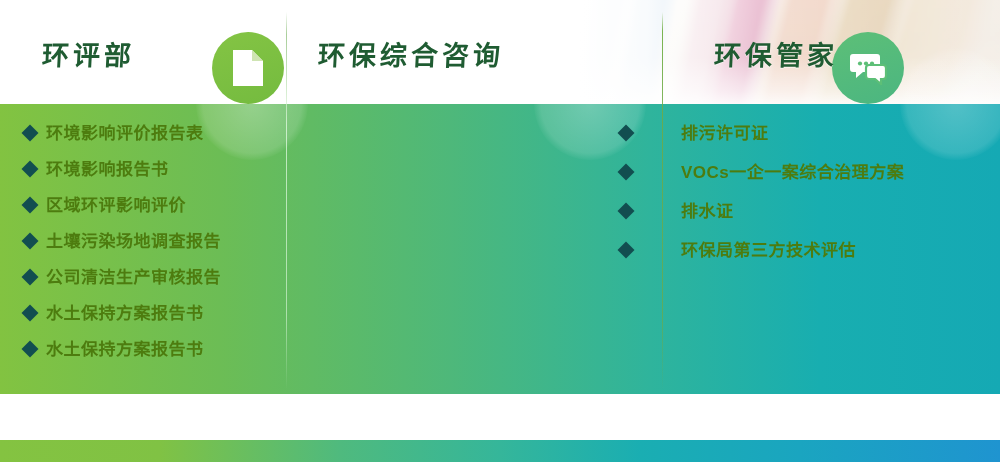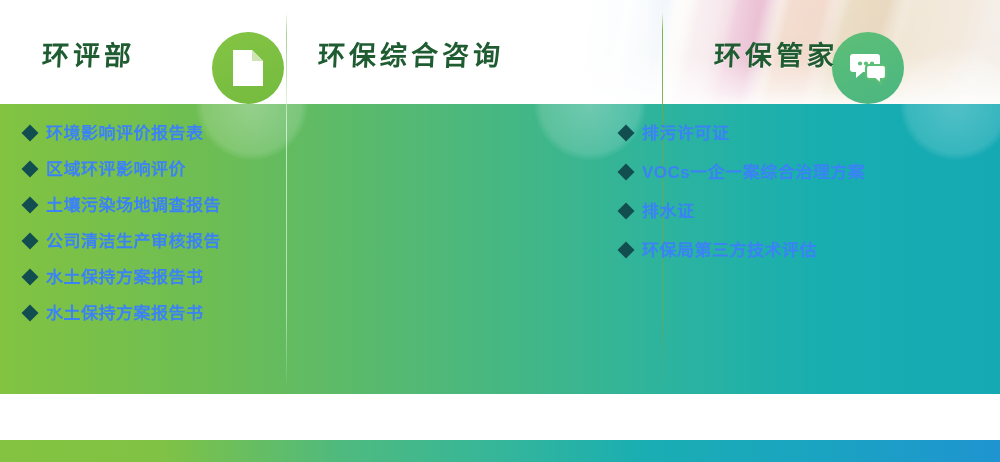--- a/index.html
+++ b/index.html
@@ -166,29 +166,29 @@
     margin: 0;
     padding: 0;
     list-style: none;
   }
   .col1 .list { left: 24px; width: 262px; }
   .col2 .list { left: 334px; width: 330px; }
 
   .list li {
     display: flex;
     align-items: flex-start;
-    color: #3b82f6;
+    color: #4d7c0f;
     font-family: "Liberation Sans", "DejaVu Sans", sans-serif;
     font-weight: bold;
     font-size: 17px;
     line-height: 19px;
     margin-bottom: 17px;
     letter-spacing: .5px;
   }
-  .col2 .list li { margin-bottom: 20px; }
+  .col2 .list li { margin-bottom: 20px; gap: 39px; }
 
   .bullet {
     flex: 0 0 auto;
     width: 12px;
     height: 12px;
     margin: 3px 10px 0 0;
     background: #124e50;
     transform: rotate(45deg);
   }
   .li-text { flex: 1 1 auto; }
@@ -221,20 +221,24 @@
         <svg width="34" height="40" viewBox="0 0 34 40" aria-hidden="true">
           <path d="M2 2 h19 l11 11 v25 a0 0 0 0 1 0 0 H2 Z" fill="#ffffff"></path>
           <path d="M21 2 l11 11 h-11 Z" fill="#cfe4b3"></path>
         </svg>
       </span>
     </div>
     <ul class="list">
       <li>
           <span class="bullet"></span>
           <span class="li-text">环境影响评价报告表</span>
+        </li>
+      <li>
+          <span class="bullet"></span>
+          <span class="li-text">环境影响报告书</span>
         </li>
       <li>
           <span class="bullet"></span>
           <span class="li-text">区域环评影响评价</span>
         </li>
       <li>
           <span class="bullet"></span>
           <span class="li-text">土壤污染场地调查报告</span>
         </li>
       <li>

